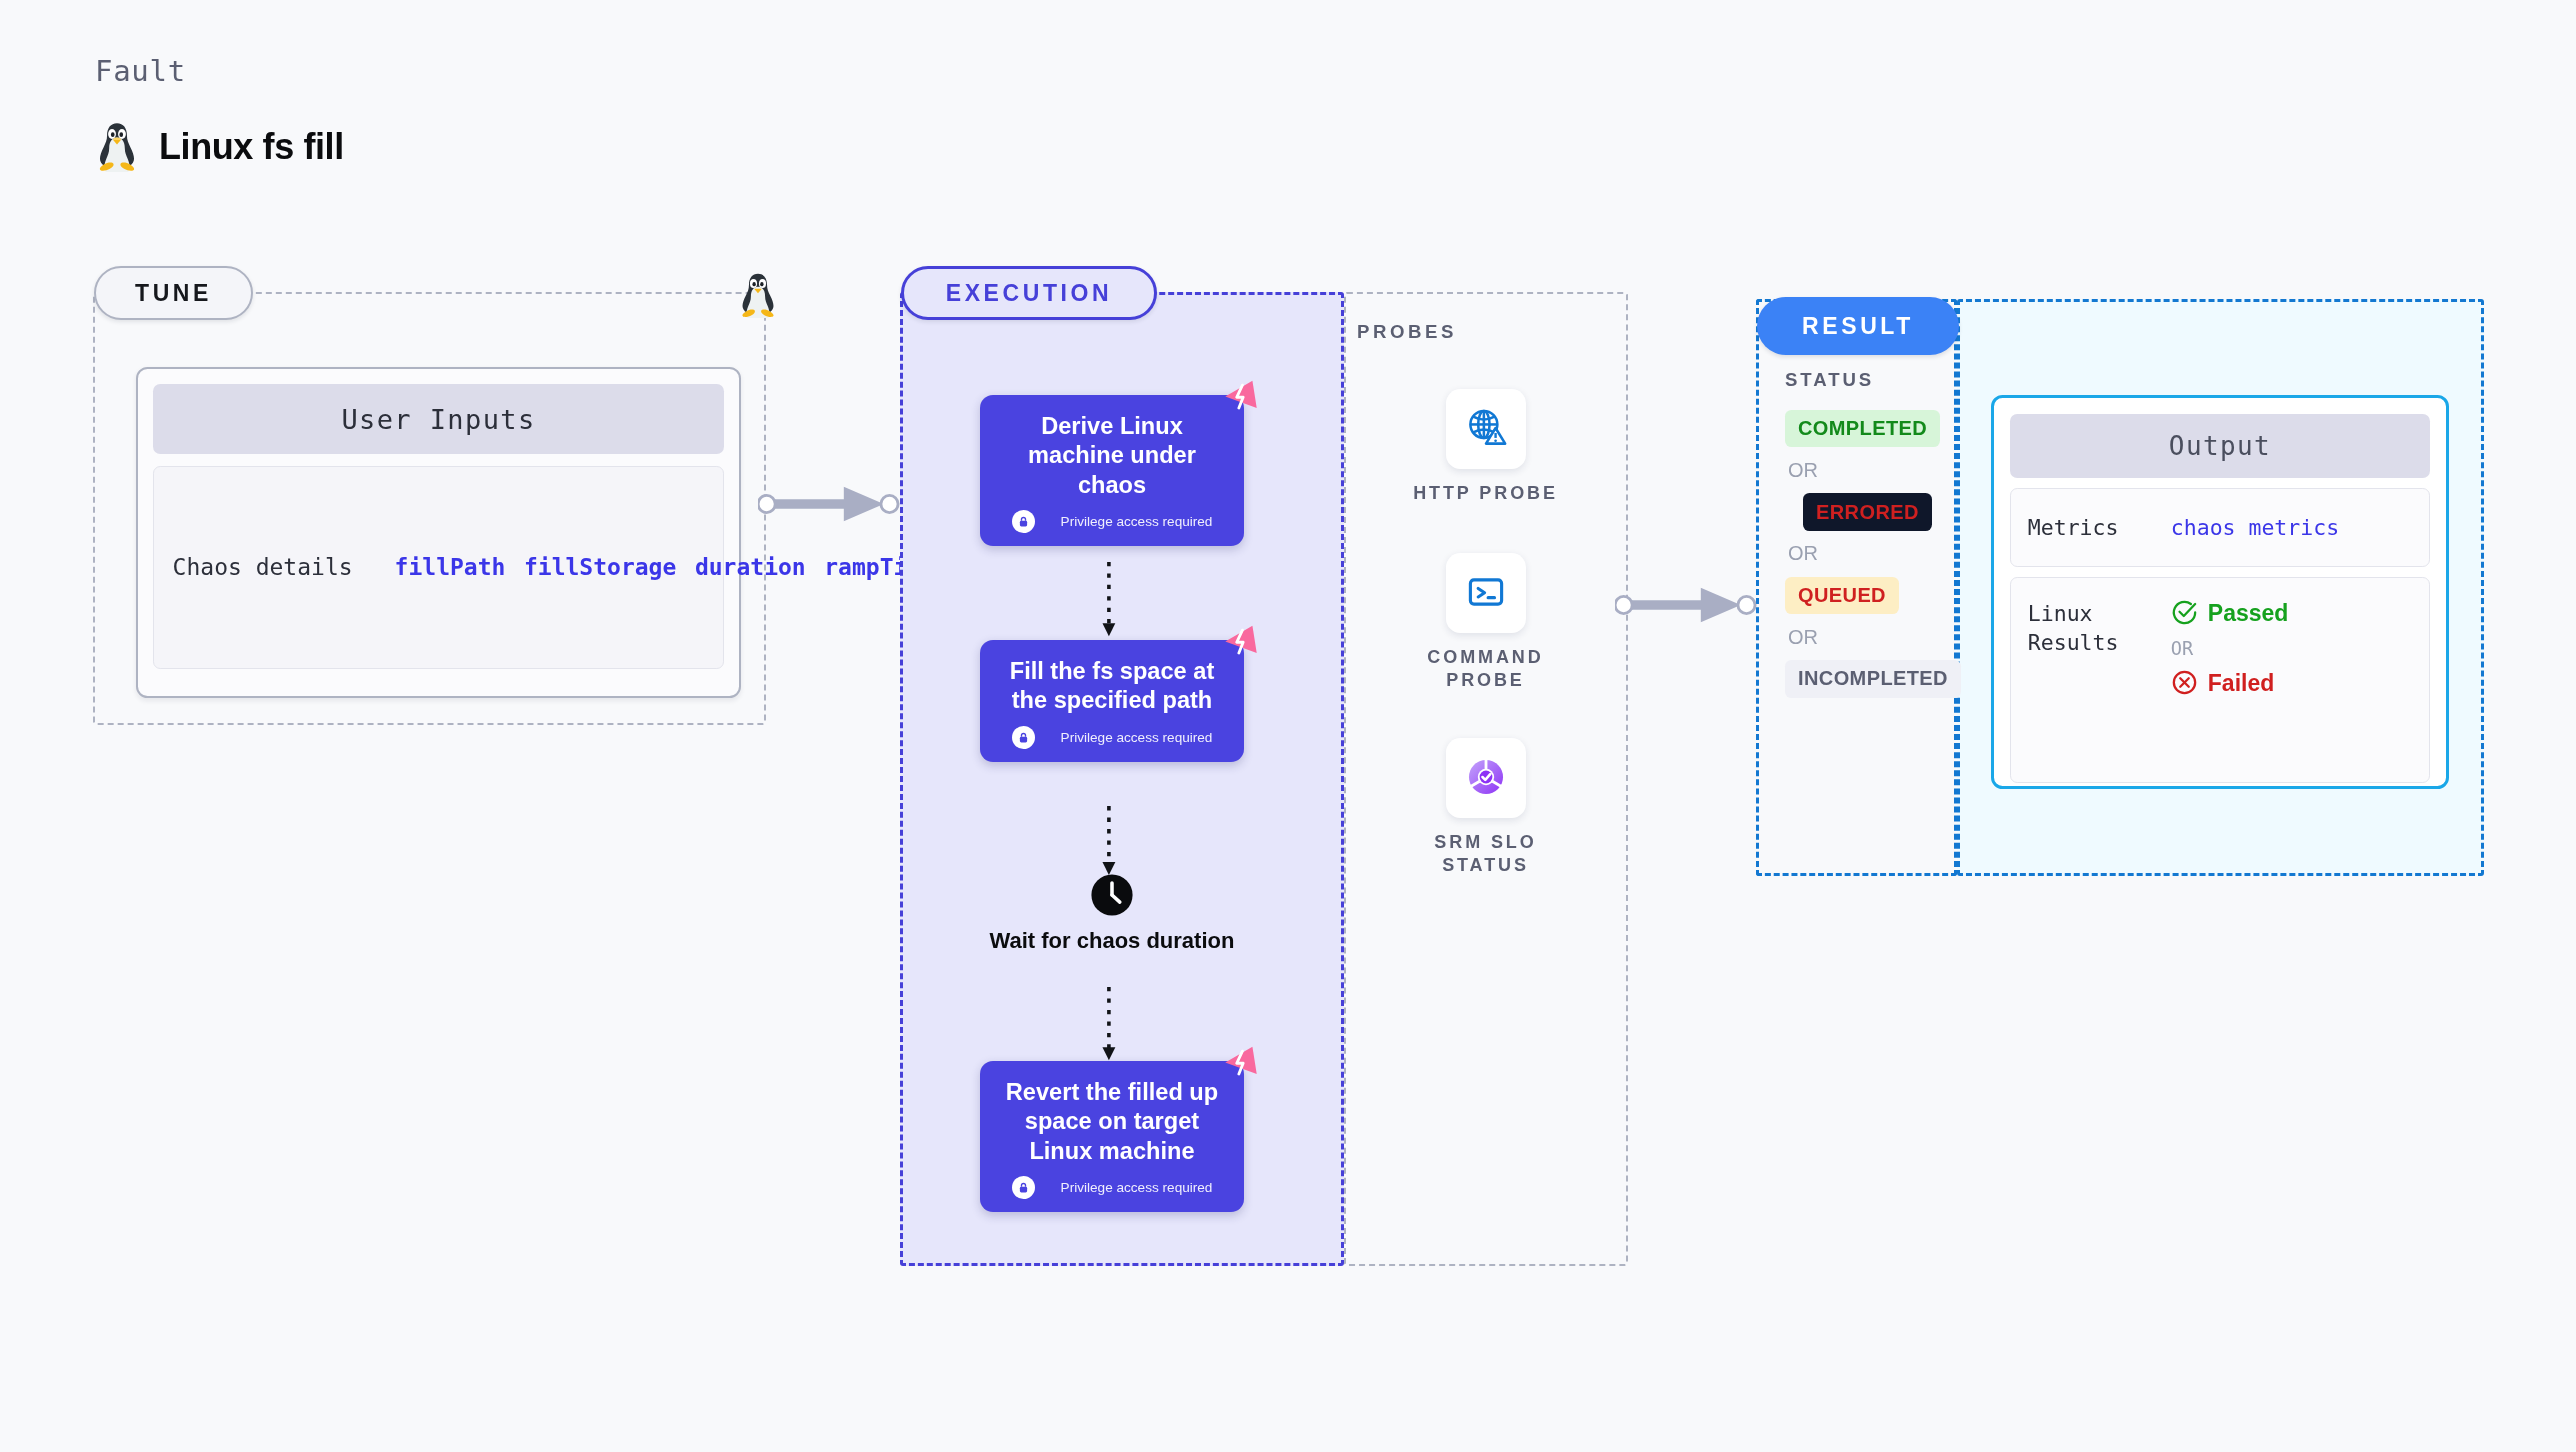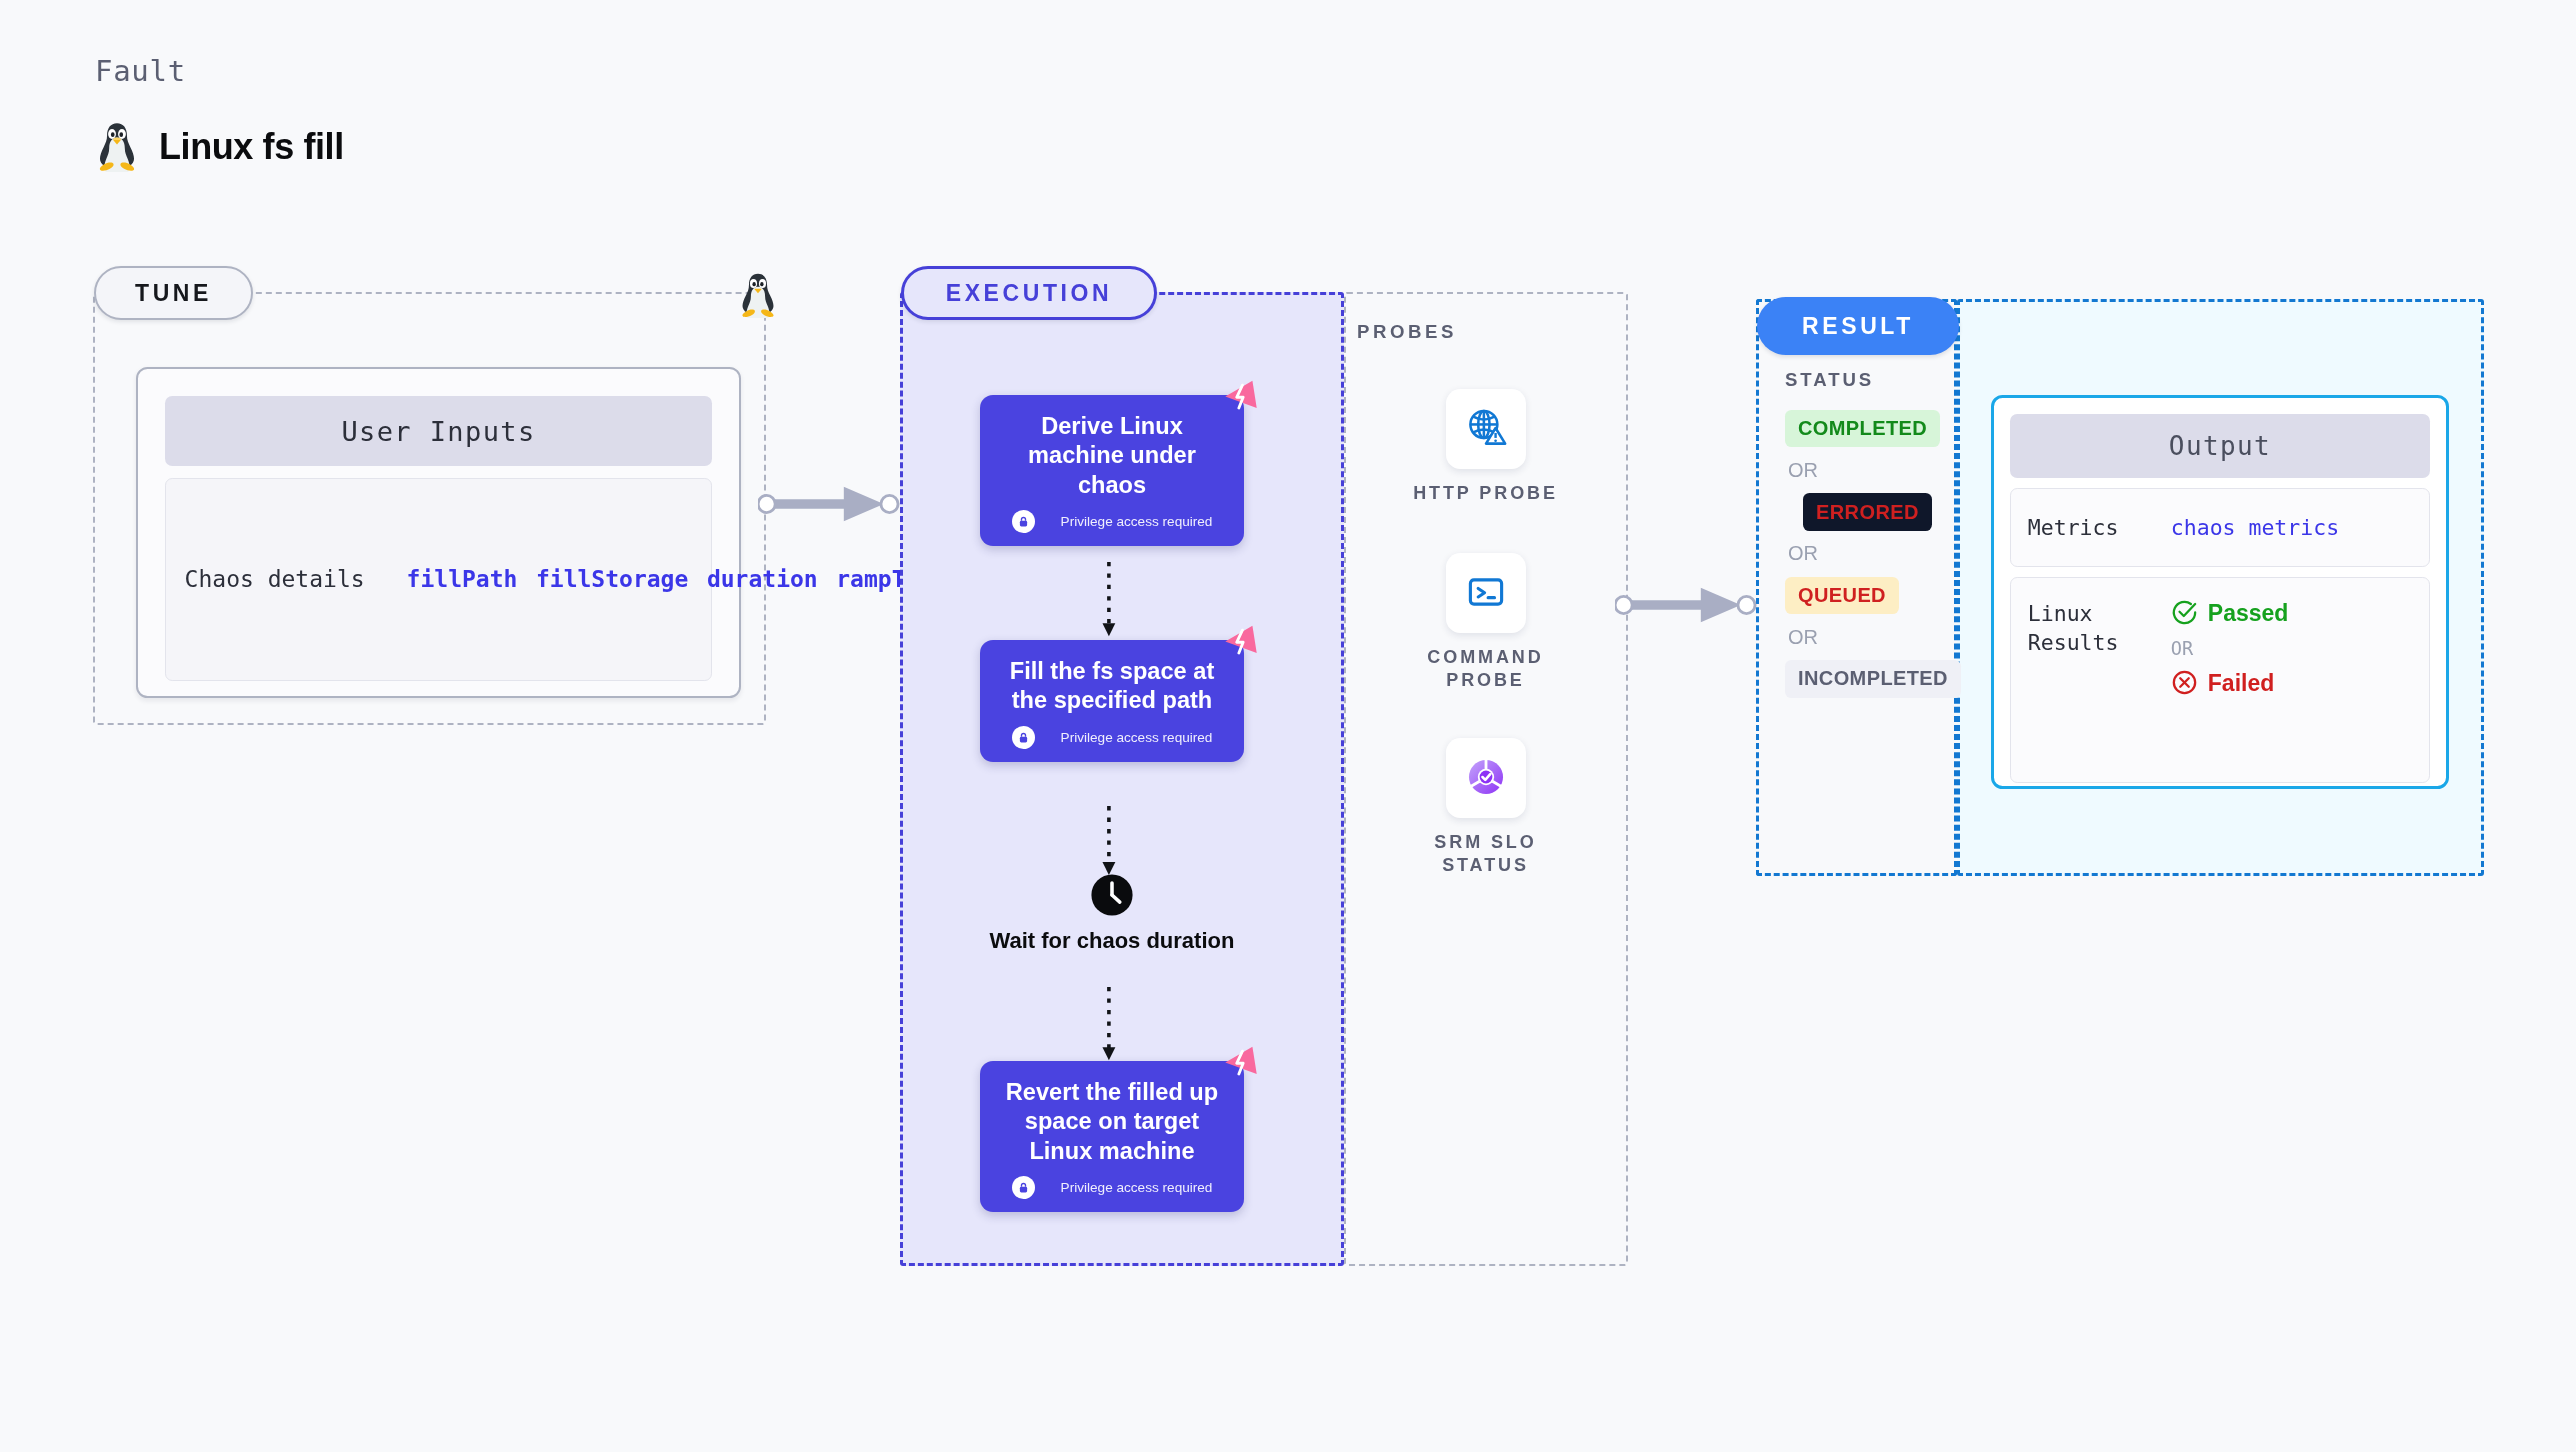--- a/index.html
+++ b/index.html
@@ -66,21 +66,21 @@
     background: #3b82f6; border: none; color: #ffffff;
     box-shadow: 0 2.1px 4.3px rgba(20,25,50,0.12);
     margin-top: 28px;
   }
 
   
   .inputs-card {
     position: absolute; left: 136px; top: 367px; width: 605px; height: 331px;
     background: #fbfbfd; border: 2.9px solid #aeb3c2; border-radius: 11.5px;
     box-shadow: 0 2.1px 5.7px rgba(20,25,50,0.08);
-    padding: 27px;
+    padding: 15px;
   }
   .inputs-head {
     height: 70px; background: #dcdcea; border-radius: 7.2px;
     display: flex; align-items: center; justify-content: center;
     font-family: "DejaVu Sans Mono", monospace;
     font-size: 27px; color: #2c2f3a; letter-spacing: 1.4px;
   }
   .inputs-body {
     margin-top: 11.5px; height: 203px;
     background: #f5f5f9; border: 1.4px solid #e3e4ec; border-radius: 7.2px;

